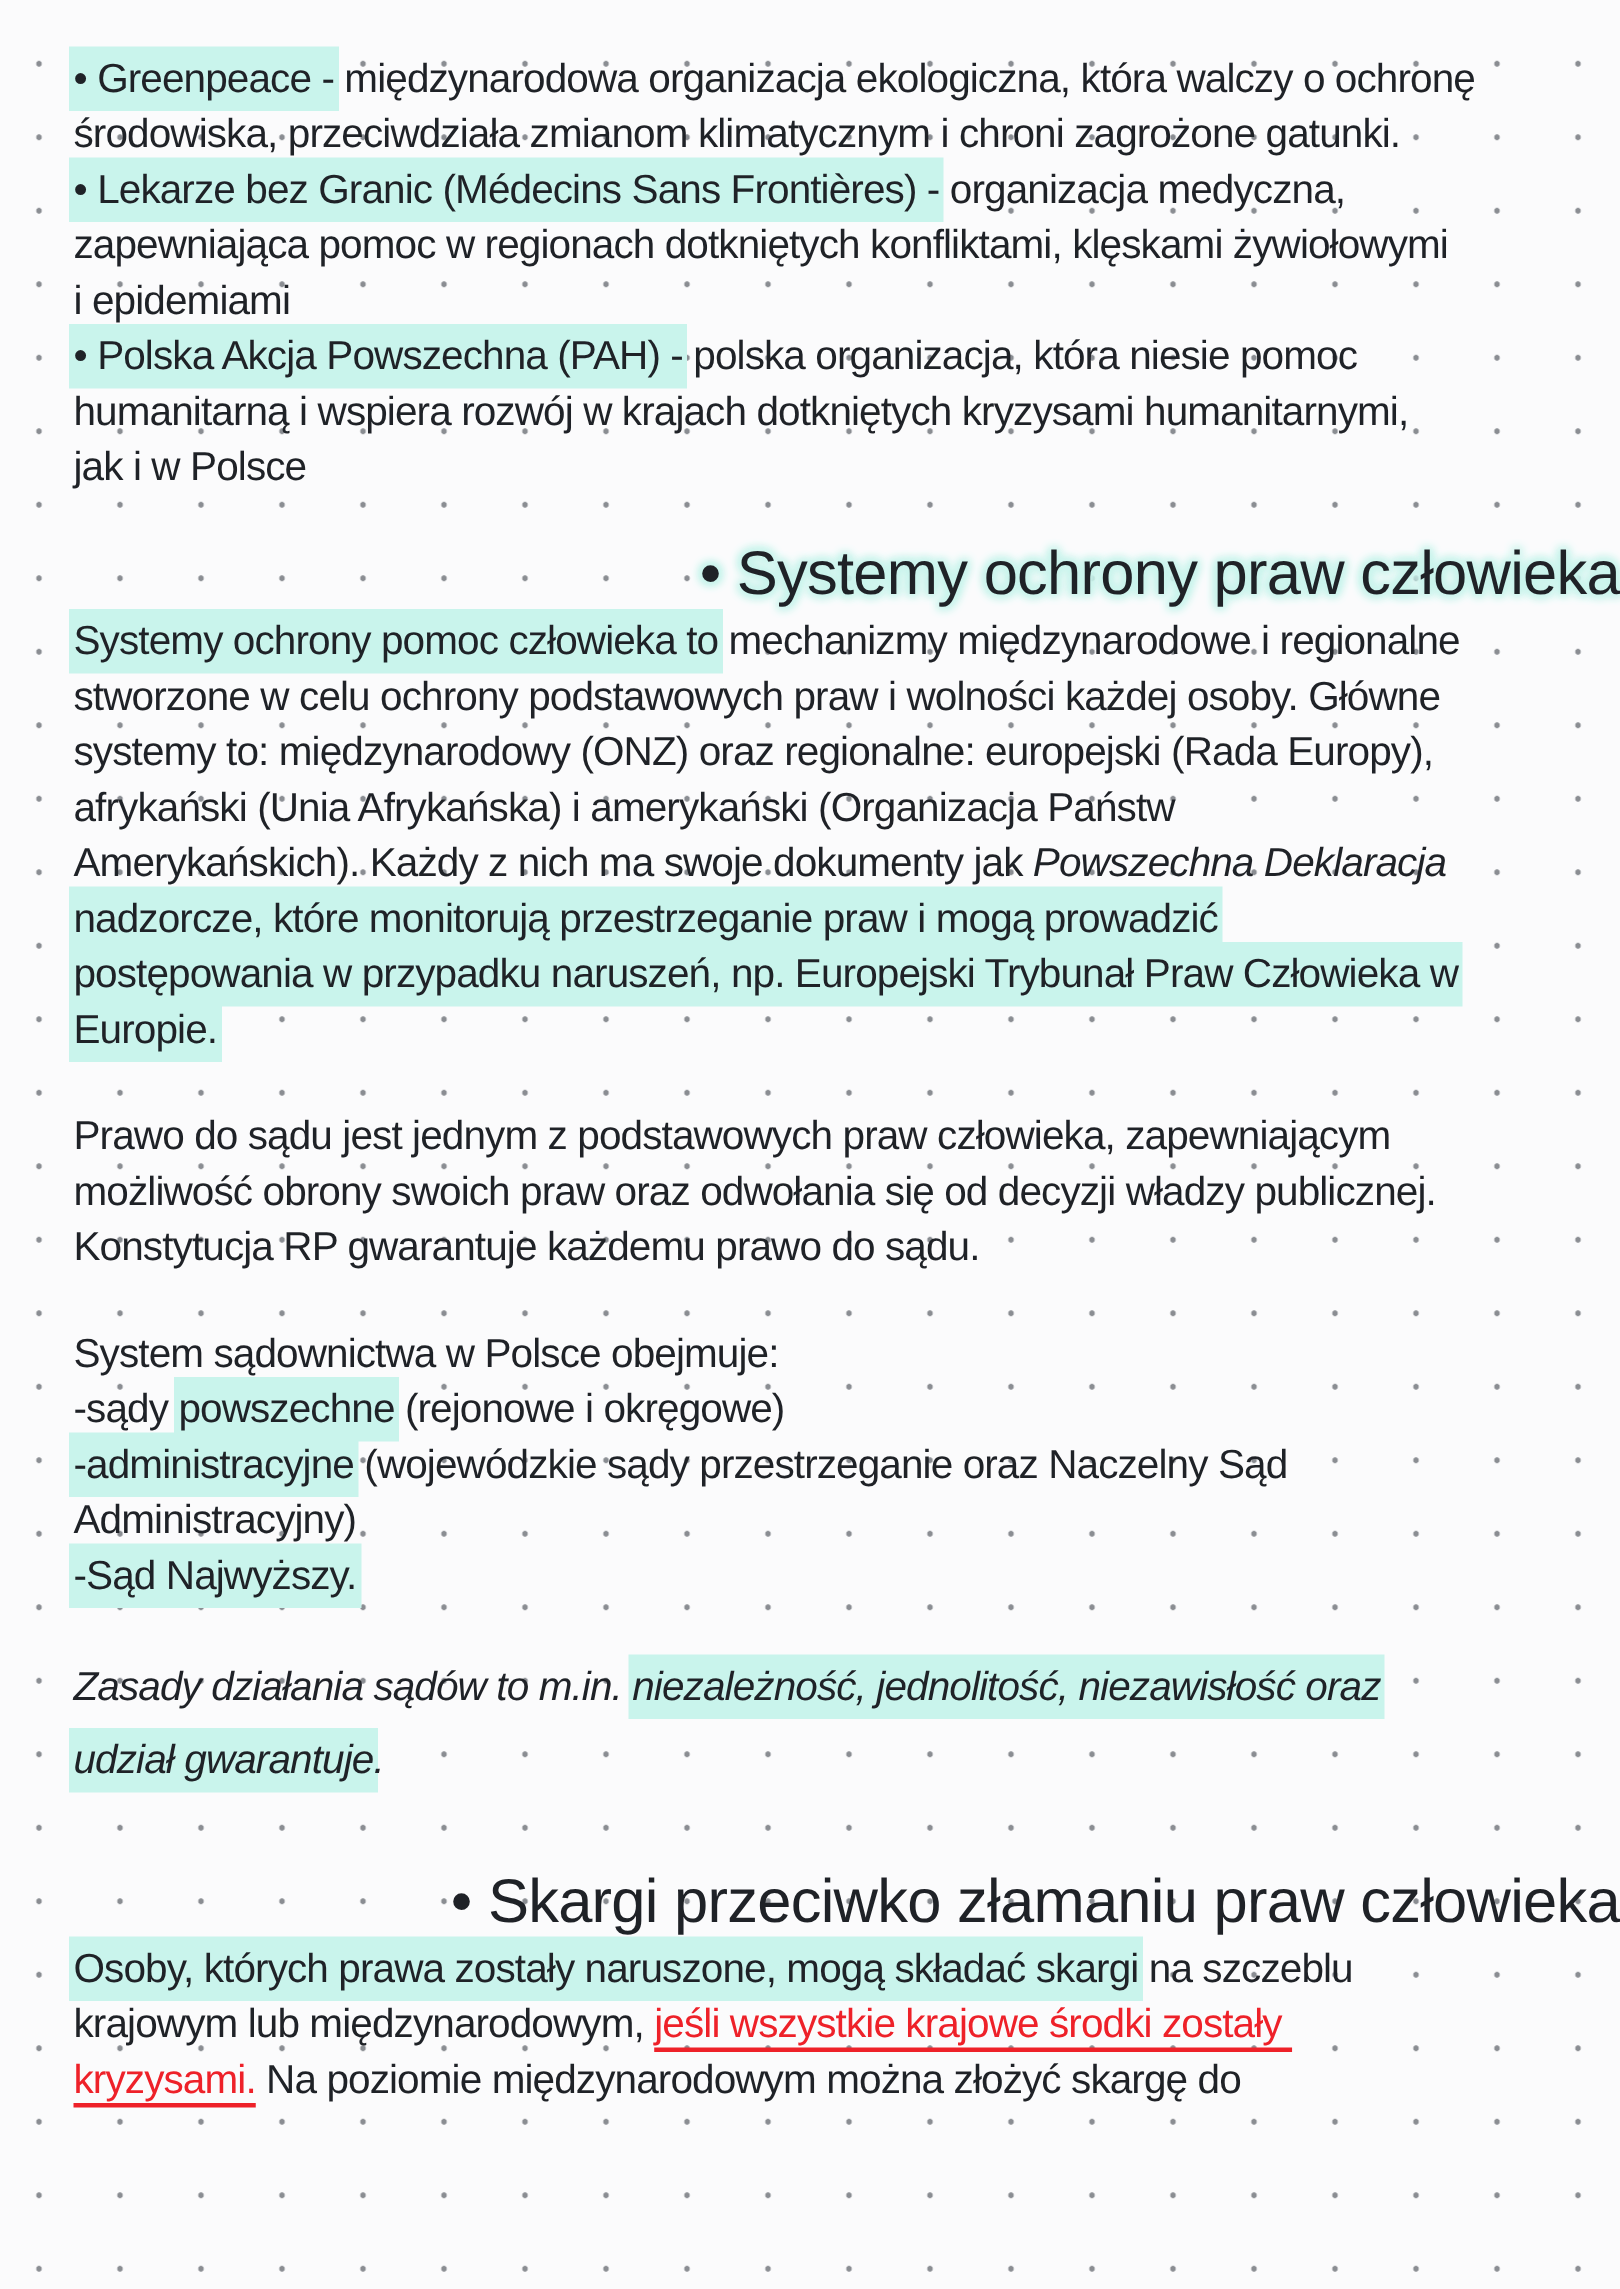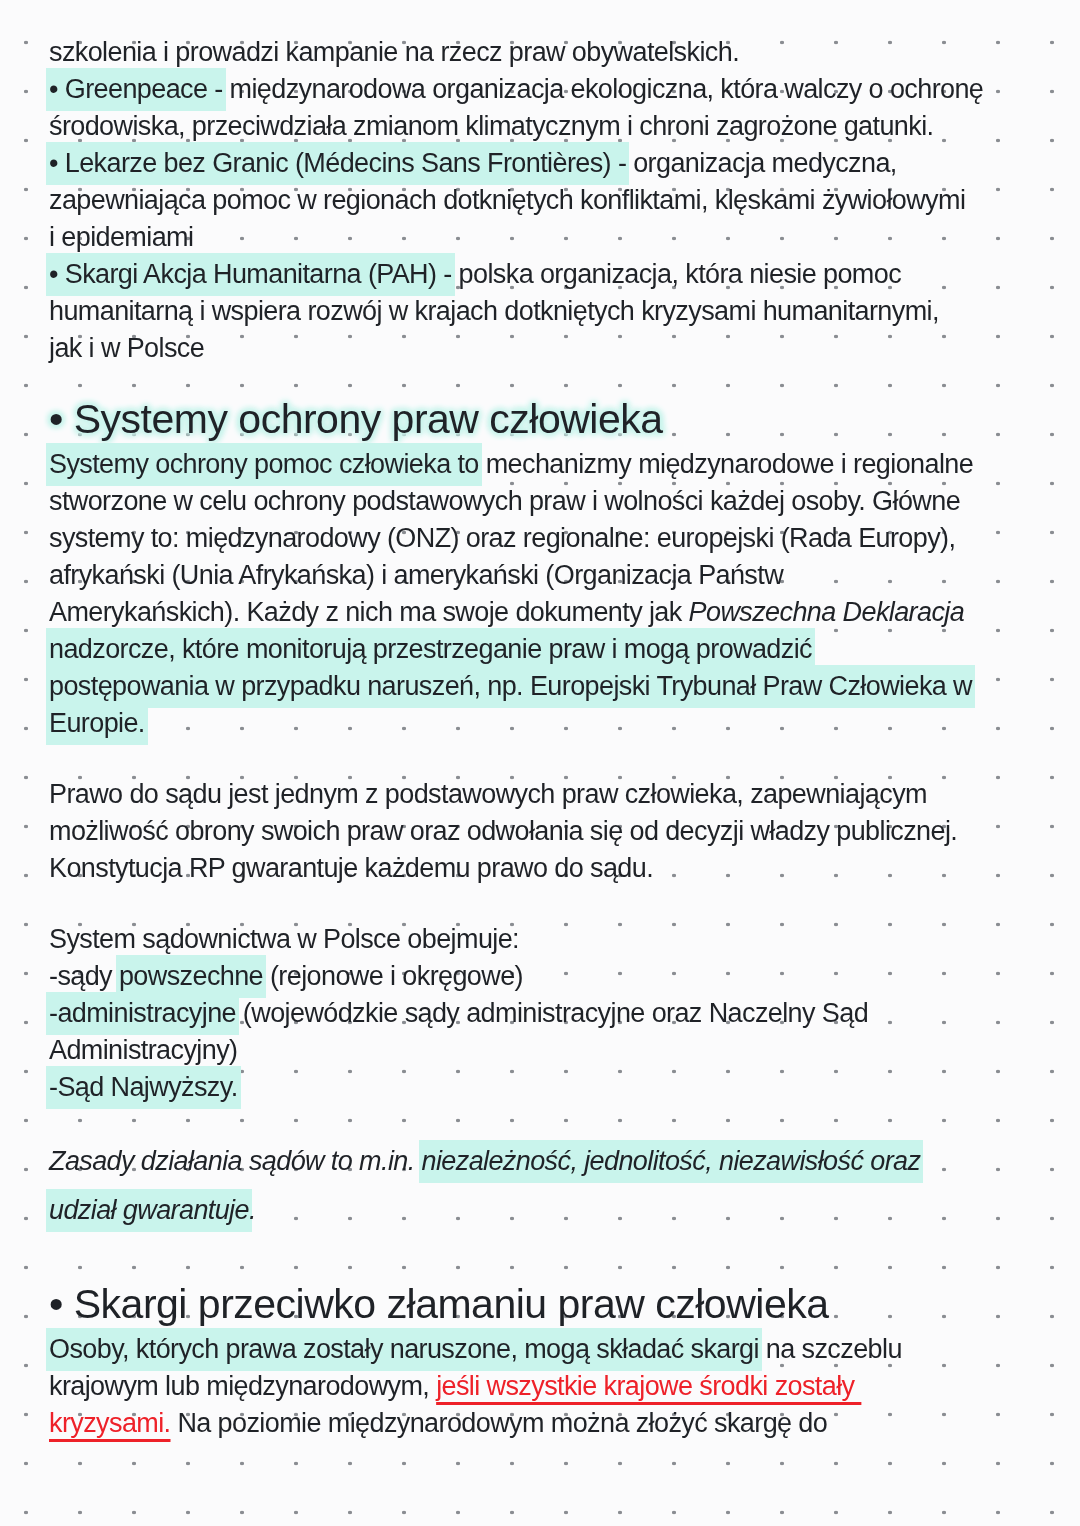--- a/index.html
+++ b/index.html
@@ -30,20 +30,21 @@
     font-size:27px;
     line-height:37px;
     letter-spacing:-0.6px;
   }
   
   .kind-heading .line{
     font-size:41px;
     line-height:54px;
     letter-spacing:-0.5px;
     font-weight:400;
+    text-align:right;
   }
   .glow .line span{
     text-shadow:
       0 0 4px var(--hl),
       0 0 9px var(--hl),
       2px 2px 6px var(--hl),
       -2px -2px 6px var(--hl),
       2px -2px 6px var(--hl),
       -2px 2px 6px var(--hl);
   }
@@ -73,27 +74,26 @@
   .b-para-sadownictwo{margin-top:34px;}
   .b-para-zasady{margin-top:31px;}
   .b-heading-skargi{margin-top:42px;}
 </style>
 </head>
 <body>
 
 <div class="page">
   <div id="content">
       <div class="block kind-paragraph b-para-organizacje">
-        <div class="line"><span>szkolenia i prowadzi kampanie na rzecz praw obywatelskich.</span></div>
         <div class="line"><span class="s-b s-hl">• Greenpeace -</span><span> międzynarodowa organizacja ekologiczna, która walczy o ochronę</span></div>
         <div class="line"><span>środowiska, przeciwdziała zmianom klimatycznym i chroni zagrożone gatunki.</span></div>
         <div class="line"><span class="s-b s-hl">• Lekarze bez Granic (Médecins Sans Frontières) -</span><span> organizacja medyczna,</span></div>
         <div class="line"><span>zapewniająca pomoc w regionach dotkniętych konfliktami, klęskami żywiołowymi</span></div>
         <div class="line"><span>i epidemiami</span></div>
-        <div class="line"><span class="s-b s-hl">• Skargi Akcja Humanitarna (PAH) -</span><span> polska organizacja, która niesie pomoc</span></div>
+        <div class="line"><span class="s-b s-hl">• Polska Akcja Powszechna (PAH) -</span><span> polska organizacja, która niesie pomoc</span></div>
         <div class="line"><span>humanitarną i wspiera rozwój w krajach dotkniętych kryzysami humanitarnymi,</span></div>
         <div class="line"><span>jak i w Polsce</span></div>
       </div>
       <div class="block kind-heading b-heading-systemy glow">
         <div class="line"><span>• Systemy ochrony praw człowieka</span></div>
       </div>
       <div class="block kind-paragraph b-para-systemy">
         <div class="line"><span class="s-hl">Systemy ochrony pomoc człowieka to</span><span> </span><span class="s-b">mechanizmy międzynarodowe i regionalne</span></div>
         <div class="line"><span>stworzone </span><span class="s-b">w celu ochrony podstawowych praw i wolności każdej osoby</span><span>. Główne</span></div>
         <div class="line"><span>systemy to: </span><span class="s-b">międzynarodowy (ONZ) oraz regionalne: europejski (Rada Europy),</span></div>
@@ -104,21 +104,21 @@
         <div class="line"><span class="s-hl">Europie.</span></div>
       </div>
       <div class="block kind-paragraph b-para-prawo-do-sadu">
         <div class="line"><span class="s-u">Prawo do sądu jest jednym z podstawowych praw człowieka, zapewniającym </span></div>
         <div class="line"><span class="s-u">możliwość obrony swoich praw oraz odwołania się od decyzji władzy publicznej. </span></div>
         <div class="line"><span class="s-u">Konstytucja RP gwarantuje każdemu prawo do sądu. </span></div>
       </div>
       <div class="block kind-paragraph b-para-sadownictwo">
         <div class="line"><span class="s-b">System sądownictwa w Polsce obejmuje:</span></div>
         <div class="line"><span>-sądy </span><span class="s-hl">powszechne</span><span> (rejonowe i okręgowe)</span></div>
-        <div class="line"><span class="s-hl">-administracyjne</span><span> (wojewódzkie sądy administracyjne oraz Naczelny Sąd</span></div>
+        <div class="line"><span class="s-hl">-administracyjne</span><span> (wojewódzkie sądy przestrzeganie oraz Naczelny Sąd</span></div>
         <div class="line"><span>Administracyjny)</span></div>
         <div class="line"><span class="s-hl">-Sąd Najwyższy.</span></div>
       </div>
       <div class="block kind-paragraph b-para-zasady spaced">
         <div class="line"><span class="s-i">Zasady działania sądów to m.in. </span><span class="s-b s-i s-hl">niezależność, jednolitość, niezawisłość oraz</span></div>
         <div class="line"><span class="s-b s-i s-hl">udział gwarantuje</span><span class="s-b s-i">.</span></div>
       </div>
       <div class="block kind-heading b-heading-skargi">
         <div class="line"><span>• Skargi przeciwko złamaniu praw człowieka</span></div>
       </div>

